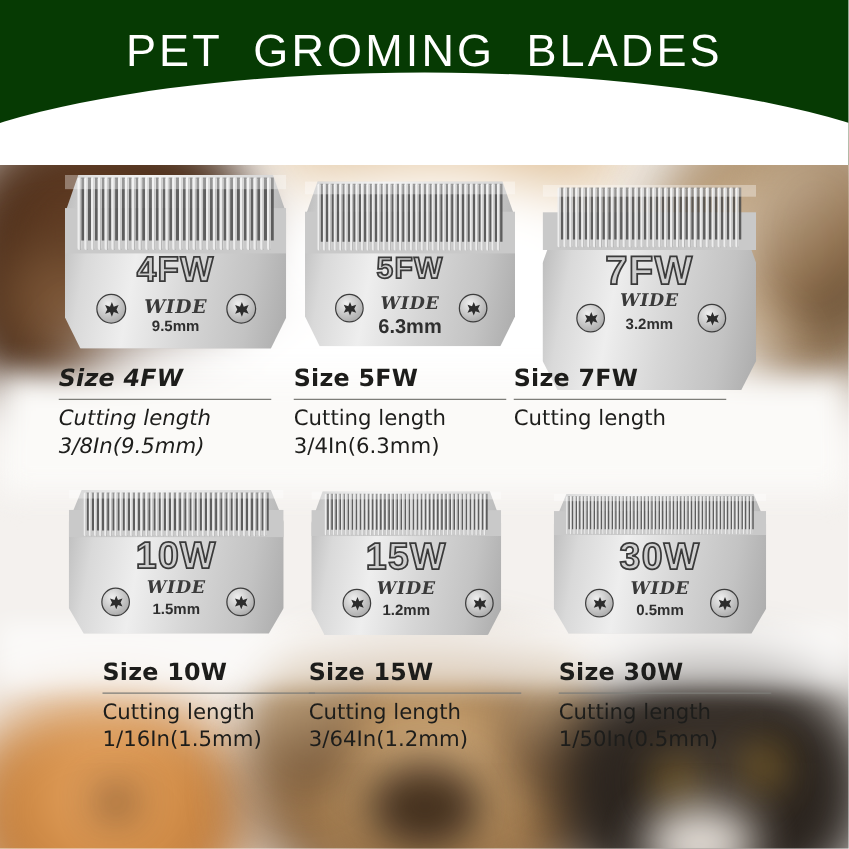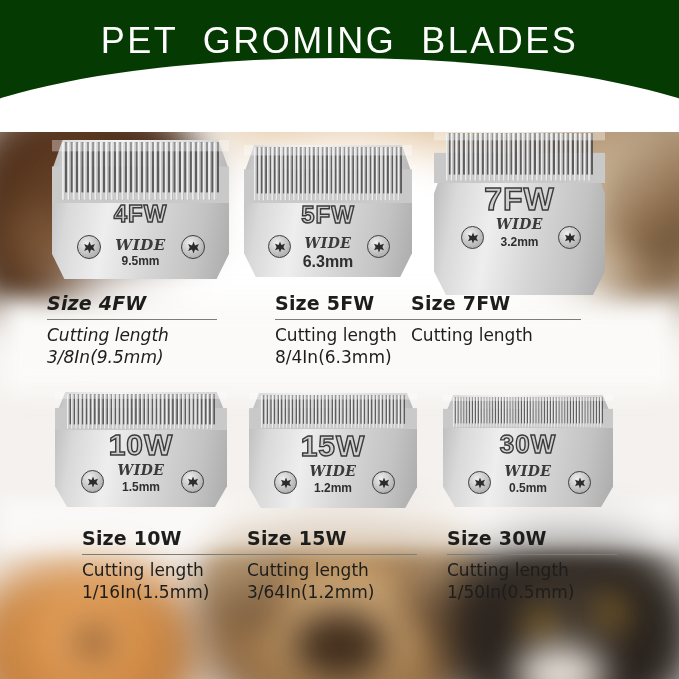--- a/index.html
+++ b/index.html
@@ -235,21 +235,21 @@
             <rect x="159.15" y="2" width="2.44" height="50.40" fill="#4a4a4a" opacity="0.85"></rect>
             <rect x="156.17" y="2" width="2.98" height="57.96" rx="1.49" fill="#ededed"></rect>
             <rect x="158.02" y="2" width="0.89" height="57.96" fill="#9d9d9d" opacity="0.7"></rect>
             <rect x="164.56" y="2" width="2.44" height="50.40" fill="#4a4a4a" opacity="0.85"></rect>
             <rect x="161.59" y="2" width="2.98" height="57.96" rx="1.49" fill="#ededed"></rect>
             <rect x="163.43" y="2" width="0.89" height="57.96" fill="#9d9d9d" opacity="0.7"></rect>
             <rect x="0" y="0" width="177" height="11.34" fill="#ffffff" opacity="0.35"></rect>
           </g>
       </svg>
     </div>
-    <div class="blade-label" style="top:62px;font-size:24px;">4FW</div>
+    <div class="blade-label" style="top:62px;font-size:28px;">4FW</div>
     <div class="blade-wide" style="top:96px;font-size:15px;">WIDE</div>
     <div class="blade-mm" style="top:114px;font-size:12px;">9.5mm</div>
     <div class="screw" style="left:25px;top:95px;width:22px;height:22px;">
       <svg width="13" height="13" viewBox="0 0 13 13">
           <path d="M6.5 0.6 8 4.4 11.9 3 10.2 6.5 11.9 10 8 8.6 6.5 12.4 5 8.6 1.1 10 2.8 6.5 1.1 3 5 4.4Z" fill="#2c2c2c"></path>
         </svg>
     </div>
     <div class="screw" style="left:129px;top:95px;width:22px;height:22px;">
       <svg width="13" height="13" viewBox="0 0 13 13">
           <path d="M6.5 0.6 8 4.4 11.9 3 10.2 6.5 11.9 10 8 8.6 6.5 12.4 5 8.6 1.1 10 2.8 6.5 1.1 3 5 4.4Z" fill="#2c2c2c"></path>
@@ -378,21 +378,21 @@
           <path d="M6.5 0.6 8 4.4 11.9 3 10.2 6.5 11.9 10 8 8.6 6.5 12.4 5 8.6 1.1 10 2.8 6.5 1.1 3 5 4.4Z" fill="#2c2c2c"></path>
         </svg>
     </div>
     <div class="screw" style="left:123px;top:90px;width:21px;height:21px;">
       <svg width="12" height="12" viewBox="0 0 13 13">
           <path d="M6.5 0.6 8 4.4 11.9 3 10.2 6.5 11.9 10 8 8.6 6.5 12.4 5 8.6 1.1 10 2.8 6.5 1.1 3 5 4.4Z" fill="#2c2c2c"></path>
         </svg>
     </div>
   </div>
 
-  <div class="blade" style="left:434px;top:131px;width:171px;height:164px;">
+  <div class="blade" style="left:434px;top:148px;width:171px;height:164px;">
     <div class="blade-body" style="height:130px;clip-path:polygon(6% 0,94% 0,100% 22%,100% 82%,93% 100%,7% 100%,0 82%,0 22%);
                 border-radius:0 0 12px 12px;"></div>
     <div class="teeth" style="height:52px;">
       <svg viewBox="0 0 171 52" preserveAspectRatio="none" aria-hidden="true">
           <g id="t7fw">
             <rect x="0" y="21.84" width="171" height="30.159999999999997" fill="#c9c9c9"></rect>
             <rect x="14.61" y="2" width="2.13" height="41.60" fill="#4a4a4a" opacity="0.85"></rect>
             <rect x="12.00" y="2" width="2.61" height="47.84" rx="1.30" fill="#ededed"></rect>
             <rect x="13.62" y="2" width="0.78" height="47.84" fill="#9d9d9d" opacity="0.7"></rect>
             <rect x="19.35" y="2" width="2.13" height="41.60" fill="#4a4a4a" opacity="0.85"></rect>
@@ -503,25 +503,25 @@
         </svg>
     </div>
   </div>
 
   <div class="spec" style="left:47px;top:292px;width:170px;font-style:italic;">
     <div class="spec-title">Size 4FW</div>
     <div class="spec-rule"></div>
     <div class="spec-line">Cutting length</div>
     <div class="spec-line">3/8In(9.5mm)</div>
   </div>
-  <div class="spec" style="left:235px;top:292px;width:170px;margin-left:40px;">
+  <div class="spec" style="left:235px;top:292px;width:170px;">
     <div class="spec-title">Size 5FW</div>
     <div class="spec-rule"></div>
     <div class="spec-line">Cutting length</div>
-    <div class="spec-line">8/4In(6.3mm)</div>
+    <div class="spec-line">3/4In(6.3mm)</div>
   </div>
   <div class="spec" style="left:411px;top:292px;width:170px;">
     <div class="spec-title">Size 7FW</div>
     <div class="spec-rule"></div>
     <div class="spec-line">Cutting length</div>
   </div>
 
   <div class="blade" style="left:55px;top:392px;width:172px;height:115px;">
     <div class="blade-body" style="height:115px;clip-path:polygon(6% 0,94% 0,100% 22%,100% 82%,93% 100%,7% 100%,0 82%,0 22%);
                 border-radius:0 0 12px 12px;"></div>
@@ -649,21 +649,21 @@
           <path d="M6.5 0.6 8 4.4 11.9 3 10.2 6.5 11.9 10 8 8.6 6.5 12.4 5 8.6 1.1 10 2.8 6.5 1.1 3 5 4.4Z" fill="#2c2c2c"></path>
         </svg>
     </div>
     <div class="screw" style="left:126px;top:78px;width:21px;height:21px;">
       <svg width="12" height="12" viewBox="0 0 13 13">
           <path d="M6.5 0.6 8 4.4 11.9 3 10.2 6.5 11.9 10 8 8.6 6.5 12.4 5 8.6 1.1 10 2.8 6.5 1.1 3 5 4.4Z" fill="#2c2c2c"></path>
         </svg>
     </div>
   </div>
 
-  <div class="blade" style="left:249px;top:393px;width:168px;height:115px;">
+  <div class="blade" style="left:249px;top:393px;width:152px;height:115px;">
     <div class="blade-body" style="height:115px;clip-path:polygon(6% 0,94% 0,100% 22%,100% 82%,93% 100%,7% 100%,0 82%,0 22%);
                 border-radius:0 0 12px 12px;"></div>
     <div class="teeth" style="height:36px;">
       <svg viewBox="0 0 168 36" preserveAspectRatio="none" aria-hidden="true">
           <g id="t15w">
             <rect x="0" y="15.12" width="168" height="20.88" fill="#c9c9c9"></rect>
             <rect x="13.98" y="2" width="1.62" height="28.80" fill="#4a4a4a" opacity="0.85"></rect>
             <rect x="12.00" y="2" width="1.98" height="33.12" rx="0.99" fill="#ededed"></rect>
             <rect x="13.23" y="2" width="0.59" height="33.12" fill="#9d9d9d" opacity="0.7"></rect>
             <rect x="17.58" y="2" width="1.62" height="28.80" fill="#4a4a4a" opacity="0.85"></rect>
@@ -962,21 +962,21 @@
             <rect x="155.82" y="2" width="1.30" height="26.40" fill="#4a4a4a" opacity="0.85"></rect>
             <rect x="154.23" y="2" width="1.59" height="30.36" rx="0.79" fill="#ededed"></rect>
             <rect x="155.21" y="2" width="0.48" height="30.36" fill="#9d9d9d" opacity="0.7"></rect>
             <rect x="158.70" y="2" width="1.30" height="26.40" fill="#4a4a4a" opacity="0.85"></rect>
             <rect x="157.12" y="2" width="1.59" height="30.36" rx="0.79" fill="#ededed"></rect>
             <rect x="158.10" y="2" width="0.48" height="30.36" fill="#9d9d9d" opacity="0.7"></rect>
             <rect x="0" y="0" width="170" height="5.9399999999999995" fill="#ffffff" opacity="0.35"></rect>
           </g>
         </svg>
     </div>
-    <div class="blade-label" style="top:36px;font-size:26px;">30W</div>
+    <div class="blade-label" style="top:36px;font-size:30px;">30W</div>
     <div class="blade-wide" style="top:68px;font-size:14px;">WIDE</div>
     <div class="blade-mm" style="top:86px;font-size:12px;">0.5mm</div>
     <div class="screw" style="left:25px;top:76px;width:21px;height:21px;">
       <svg width="12" height="12" viewBox="0 0 13 13">
           <path d="M6.5 0.6 8 4.4 11.9 3 10.2 6.5 11.9 10 8 8.6 6.5 12.4 5 8.6 1.1 10 2.8 6.5 1.1 3 5 4.4Z" fill="#2c2c2c"></path>
         </svg>
     </div>
     <div class="screw" style="left:125px;top:76px;width:21px;height:21px;">
       <svg width="12" height="12" viewBox="0 0 13 13">
           <path d="M6.5 0.6 8 4.4 11.9 3 10.2 6.5 11.9 10 8 8.6 6.5 12.4 5 8.6 1.1 10 2.8 6.5 1.1 3 5 4.4Z" fill="#2c2c2c"></path>

